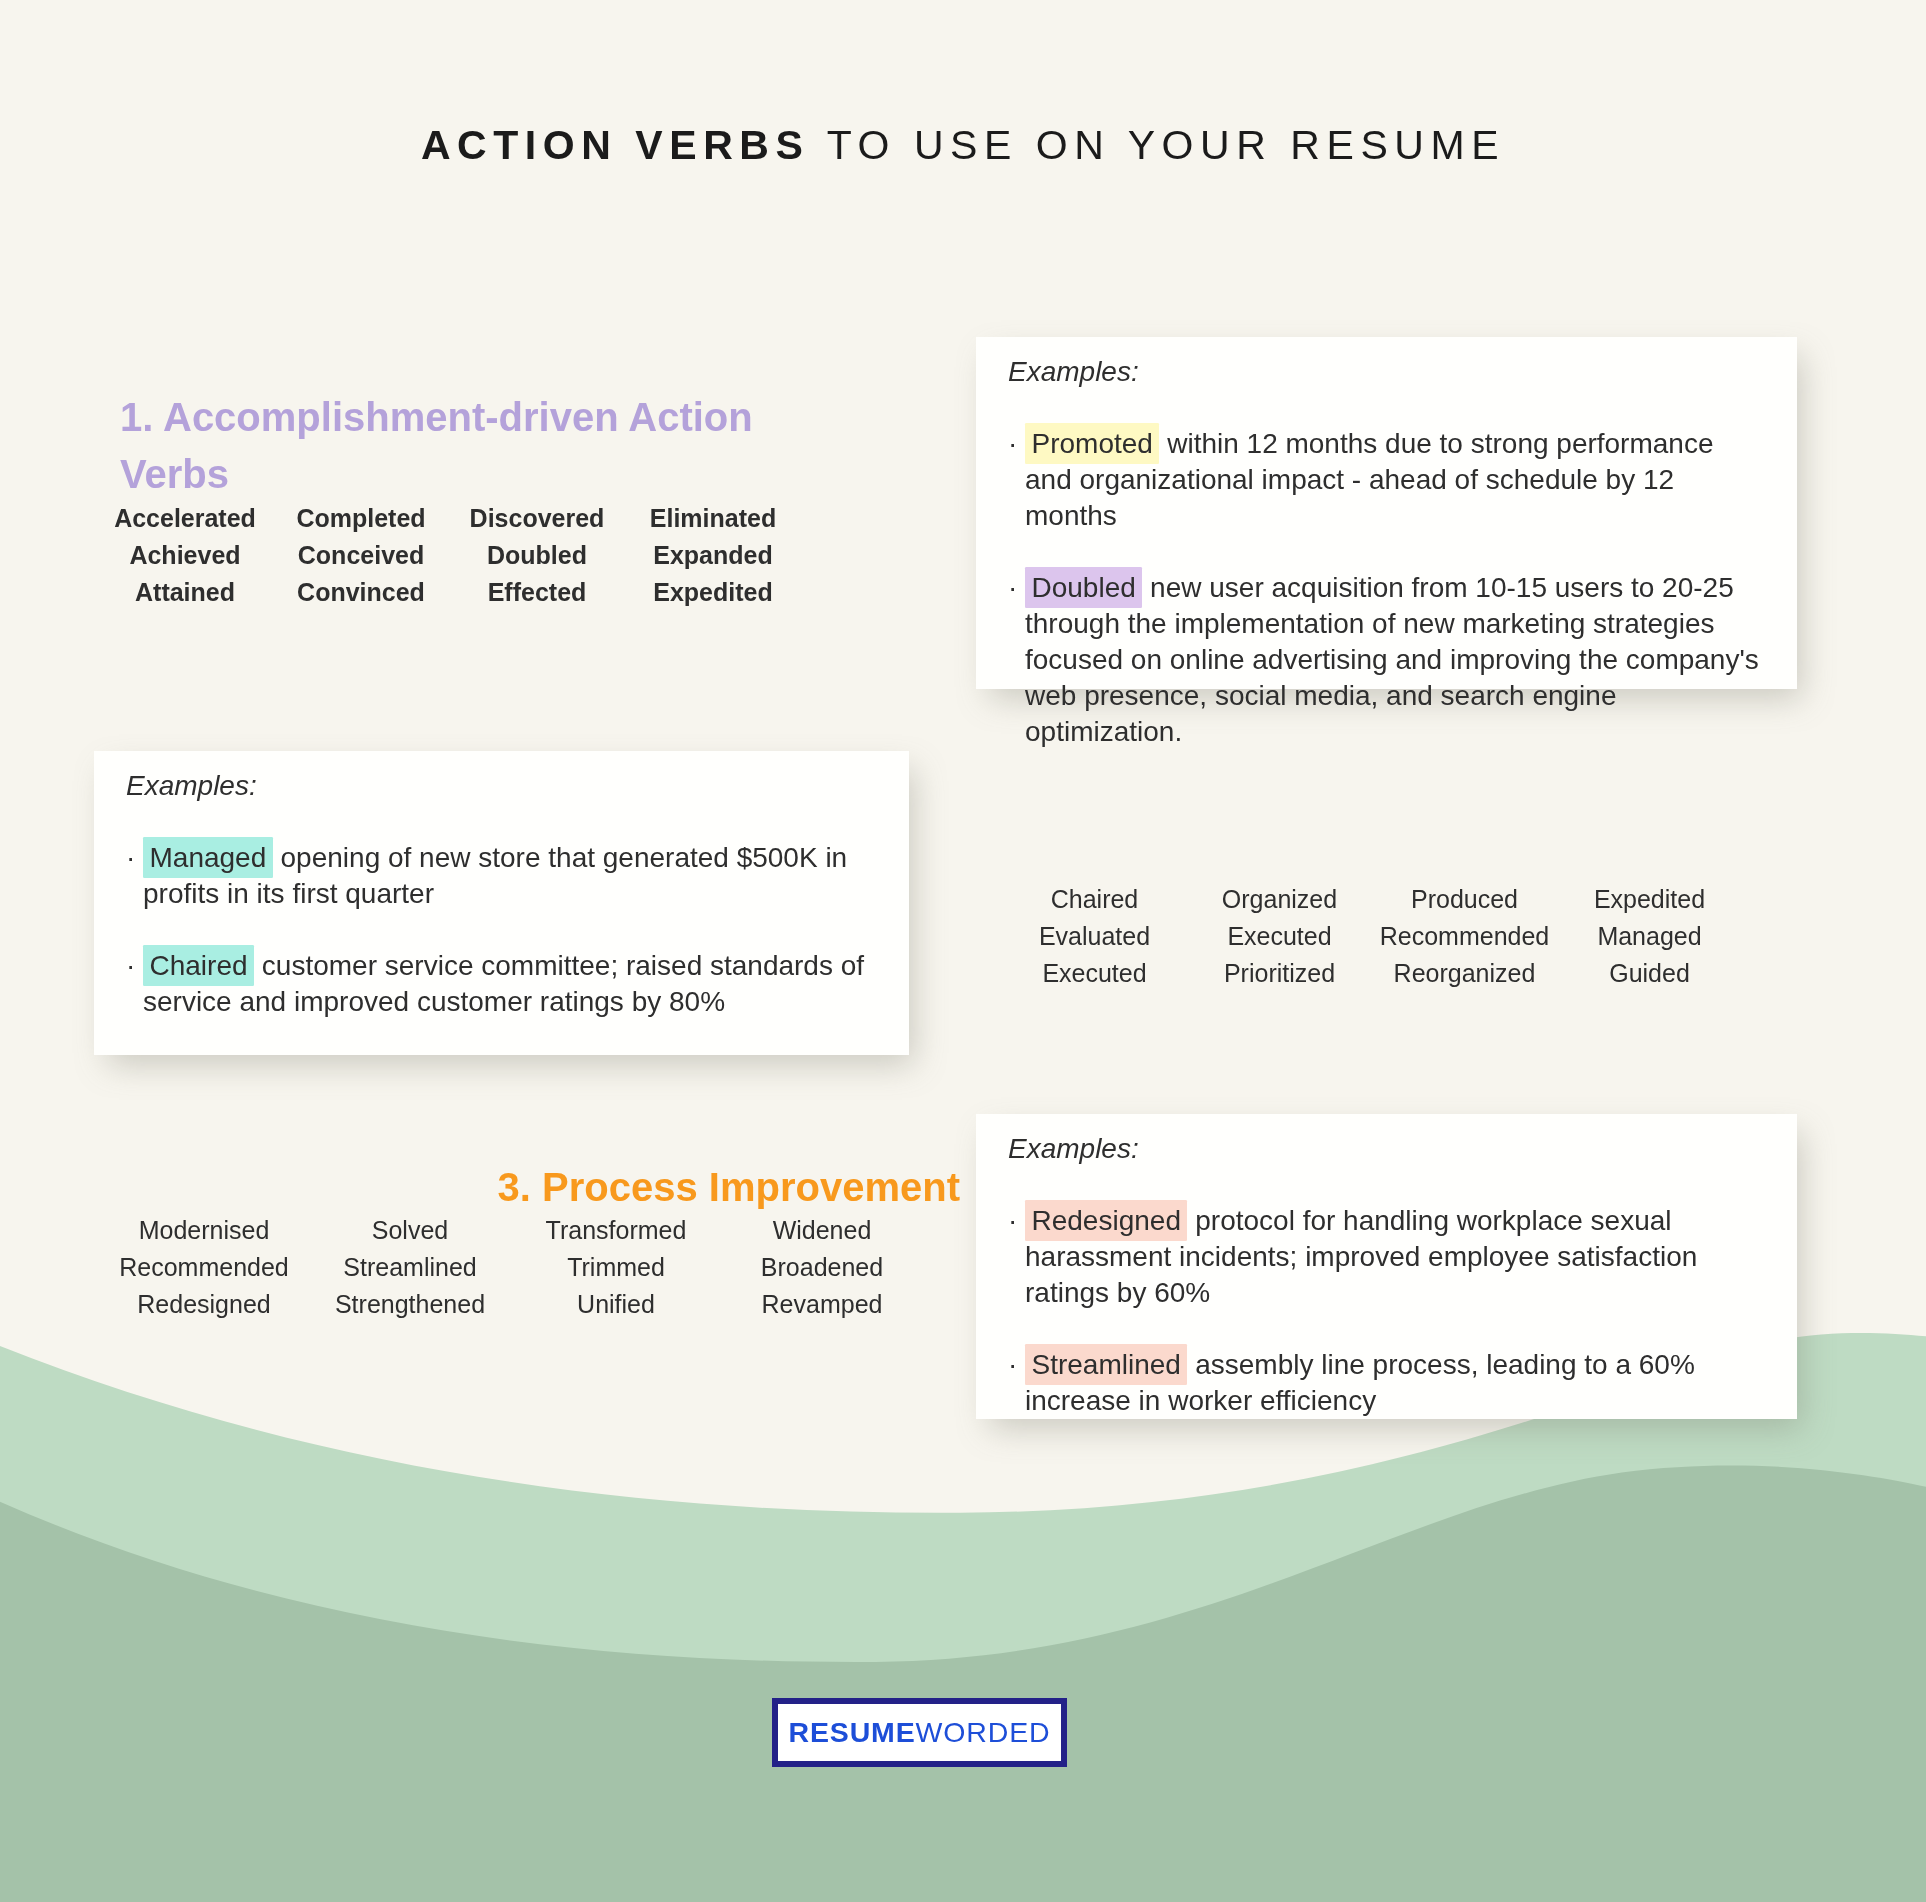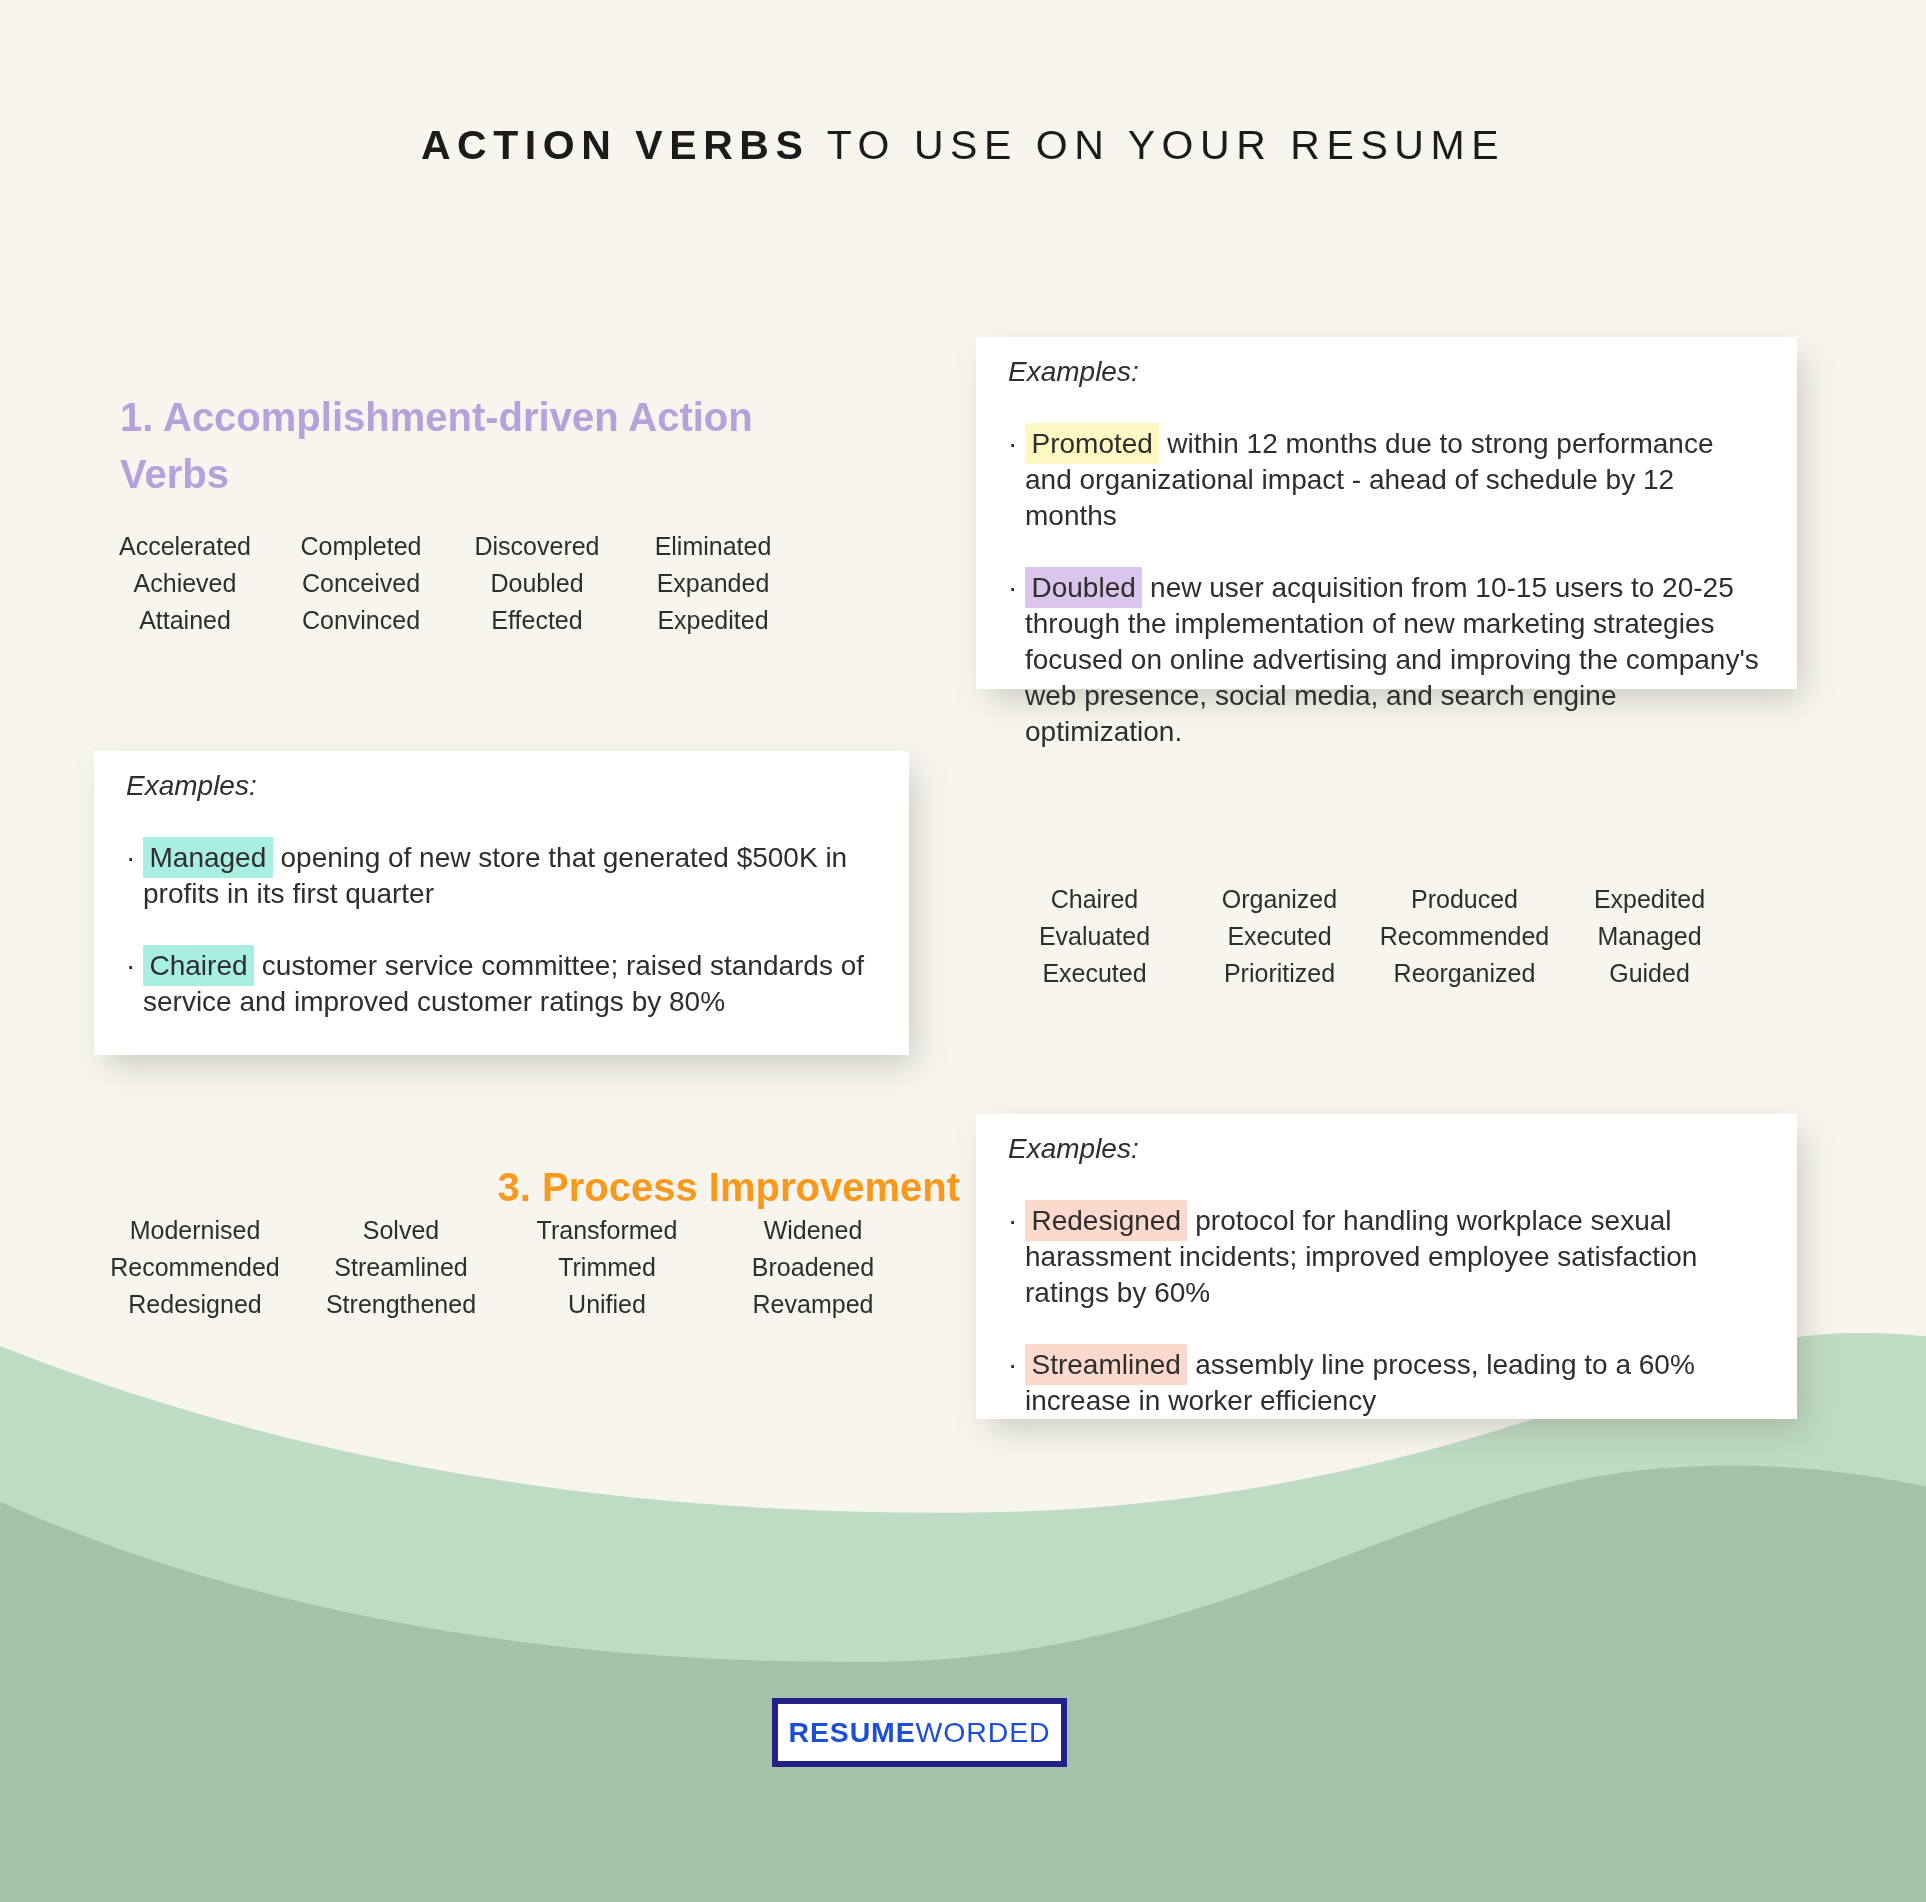--- a/index.html
+++ b/index.html
@@ -25,23 +25,23 @@
     position:absolute;font-weight:bold;font-size:40px;line-height:1.42;
   }
   .sec1-heading{left:120px;top:356px;width:727px;}
   .sec2-heading{left:1010px;top:790px;width:843px;}
   .sec3-heading{left:117px;top:1126px;width:843px;text-align:right;}
 
   .word-grid{
     position:absolute;display:grid;grid-template-columns:repeat(4,1fr);
     font-size:25px;line-height:37px;text-align:center;color:#2e2e2e;
   }
-  .grid1{left:97px;top:528px;width:704px;}
+  .grid1{left:97px;top:500px;width:704px;font-weight:bold;}
   .grid2{left:1002px;top:881px;width:740px;}
-  .grid3{left:92px;top:1212px;width:824px;}
+  .grid3{left:101px;top:1212px;width:824px;}
 
   .example-box{
     position:absolute;
     padding:17px 32px;box-sizing:border-box;
     box-shadow:9px 14.3px 31px -3.9px rgba(120,120,105,0.35);
     font-size:28px;line-height:36px;color:#2e2e2e;
   }
   .box-tr{left:976px;top:337px;width:821px;height:352px;}
   .box-left{left:94px;top:751px;width:815px;height:304px;}
   .box-br{left:976px;top:1114px;width:821px;height:305px;}

